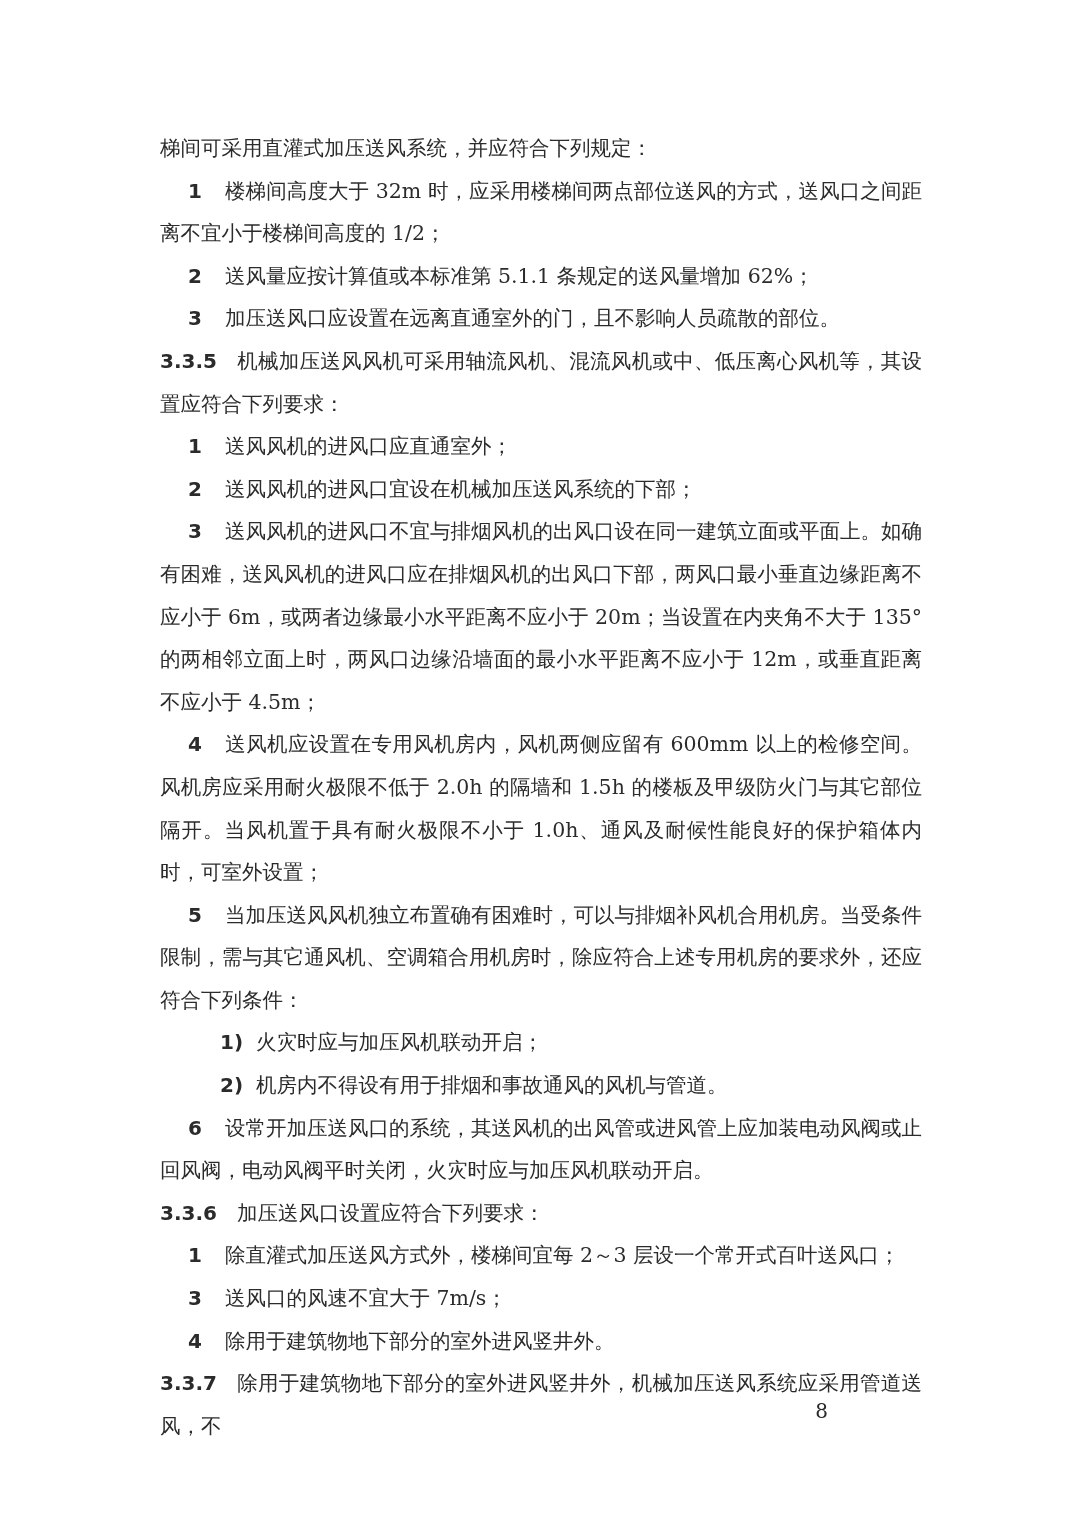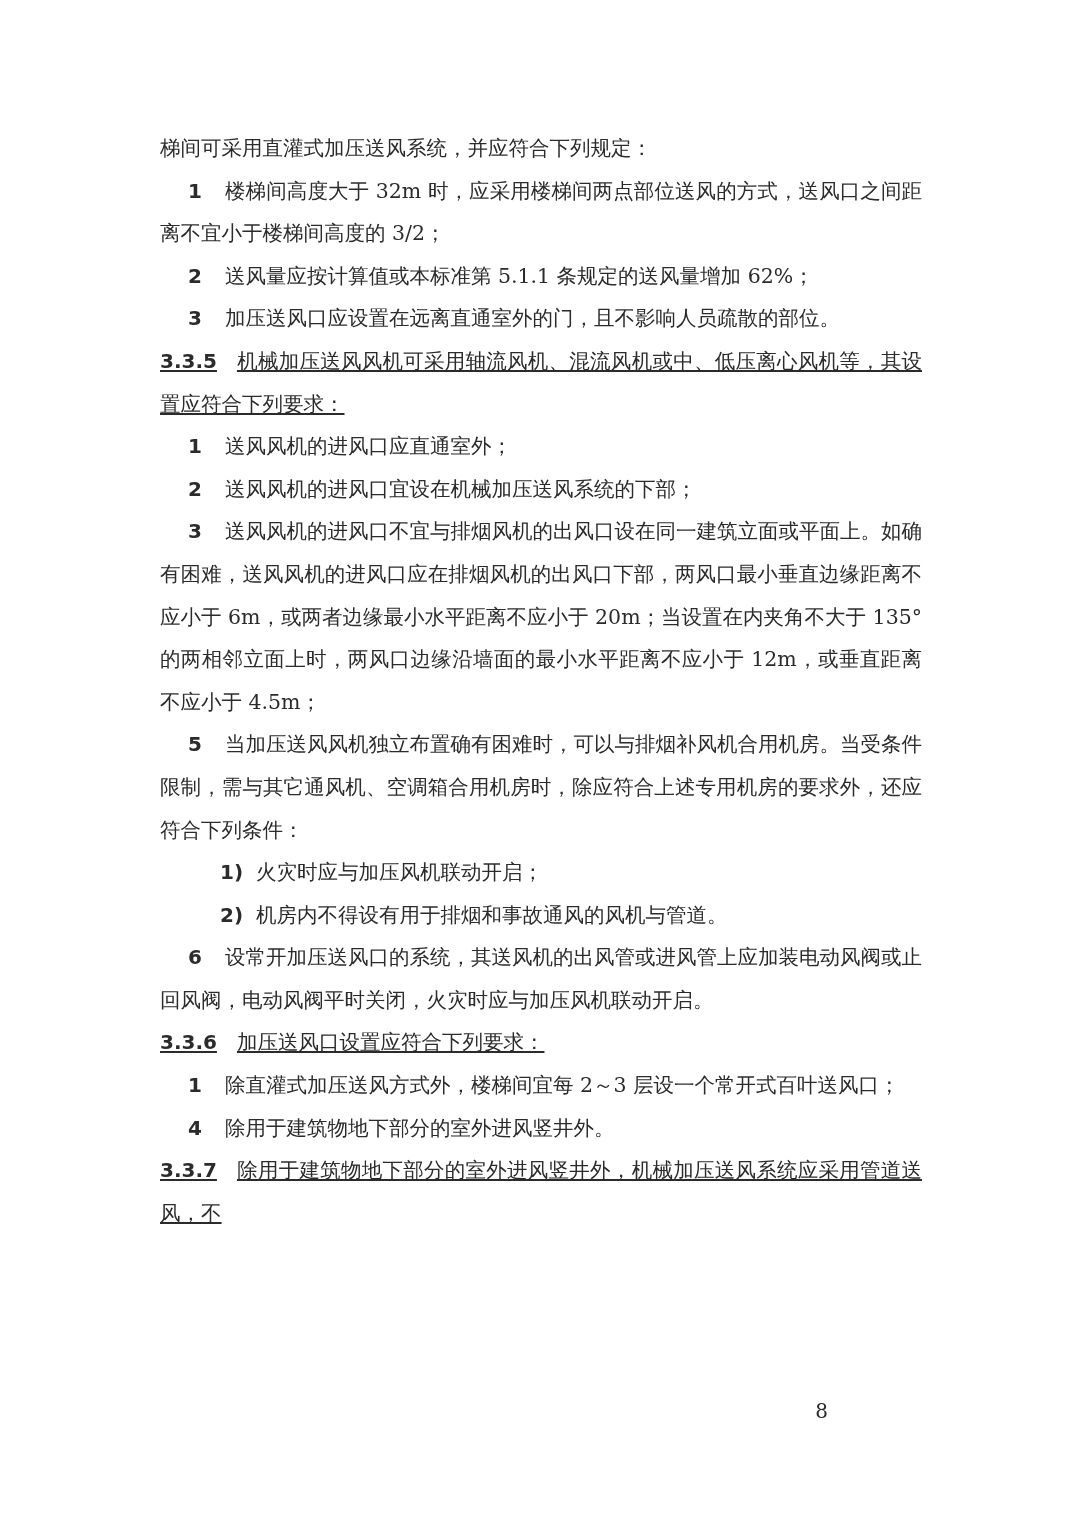--- a/index.html
+++ b/index.html
@@ -25,21 +25,21 @@
   }
   p.para {
     margin: 0;
     font-size: 20.5px;
     line-height: 42.6px;
     text-align: justify;
     text-justify: inter-character;
   }
   .p-item { text-indent: 28px; }
   .p-sub  { text-indent: 60px; }
-  .p-sect { text-indent: 0; text-decoration: underline; }
+  .p-sect { text-indent: 0; }
   .p-cont { text-indent: 0; }
   .num {
     font-family: "DejaVu Sans", "Liberation Sans", sans-serif;
     font-weight: bold;
     font-size: 20px;
   }
   .num-item { margin-right: 23px; }
   .num-sub  { margin-right: 13px; }
   .num-sect { margin-right: 20px; }
   .page-num {
@@ -52,48 +52,50 @@
   }
 </style>
 </head>
 <body>
 
 <div class="page">
   <div class="content">
 
     <p class="para p-cont"><span>梯间可采用直灌式加压送风系统，并应符合下列规定：</span></p>
 
-    <p class="para p-item"><span class="num num-item">1</span><span>楼梯间高度大于 32m 时，应采用楼梯间两点部位送风的方式，送风口之间距离不宜小于楼梯间高度的 3/2；</span></p>
+    <p class="para p-item"><span class="num num-item">1</span><span>楼梯间高度大于 32m 时，应采用楼梯间两点部位送风的方式，送风口之间距离不宜小于楼梯间高度的 1/2；</span></p>
 
     <p class="para p-item"><span class="num num-item">2</span><span>送风量应按计算值或本标准第 5.1.1 条规定的送风量增加 62%；</span></p>
 
     <p class="para p-item"><span class="num num-item">3</span><span>加压送风口应设置在远离直通室外的门，且不影响人员疏散的部位。</span></p>
 
     <p class="para p-sect"><span class="num num-sect">3.3.5</span><span>机械加压送风风机可采用轴流风机、混流风机或中、低压离心风机等，其设置应符合下列要求：</span></p>
 
     <p class="para p-item"><span class="num num-item">1</span><span>送风风机的进风口应直通室外；</span></p>
 
     <p class="para p-item"><span class="num num-item">2</span><span>送风风机的进风口宜设在机械加压送风系统的下部；</span></p>
 
     <p class="para p-item"><span class="num num-item">3</span><span>送风风机的进风口不宜与排烟风机的出风口设在同一建筑立面或平面上。如确有困难，送风风机的进风口应在排烟风机的出风口下部，两风口最小垂直边缘距离不应小于 6m，或两者边缘最小水平距离不应小于 20m；当设置在内夹角不大于 135°的两相邻立面上时，两风口边缘沿墙面的最小水平距离不应小于 12m，或垂直距离不应小于 4.5m；</span></p>
 
+    <p class="para p-item"><span class="num num-item">4</span><span>送风机应设置在专用风机房内，风机两侧应留有 600mm 以上的检修空间。风机房应采用耐火极限不低于 2.0h 的隔墙和 1.5h 的楼板及甲级防火门与其它部位隔开。当风机置于具有耐火极限不小于 1.0h、通风及耐候性能良好的保护箱体内时，可室外设置；</span></p>
 
     <p class="para p-item"><span class="num num-item">5</span><span>当加压送风风机独立布置确有困难时，可以与排烟补风机合用机房。当受条件限制，需与其它通风机、空调箱合用机房时，除应符合上述专用机房的要求外，还应符合下列条件：</span></p>
 
     <p class="para p-sub"><span class="num num-sub">1)</span><span>火灾时应与加压风机联动开启；</span></p>
 
     <p class="para p-sub"><span class="num num-sub">2)</span><span>机房内不得设有用于排烟和事故通风的风机与管道。</span></p>
 
     <p class="para p-item"><span class="num num-item">6</span><span>设常开加压送风口的系统，其送风机的出风管或进风管上应加装电动风阀或止回风阀，电动风阀平时关闭，火灾时应与加压风机联动开启。</span></p>
 
     <p class="para p-sect"><span class="num num-sect">3.3.6</span><span>加压送风口设置应符合下列要求：</span></p>
 
     <p class="para p-item"><span class="num num-item">1</span><span>除直灌式加压送风方式外，楼梯间宜每 2～3 层设一个常开式百叶送风口；</span></p>
 
 
+    <p class="para p-item"><span class="num num-item">3</span><span>送风口的风速不宜大于 7m/s；</span></p>
 
     <p class="para p-item"><span class="num num-item">4</span><span>除用于建筑物地下部分的室外进风竖井外。</span></p>
 
     <p class="para p-sect"><span class="num num-sect">3.3.7</span><span>除用于建筑物地下部分的室外进风竖井外，机械加压送风系统应采用管道送风，不</span></p>
 
   </div>
 
   <div class="page-num">8</div>
 </div>
 

